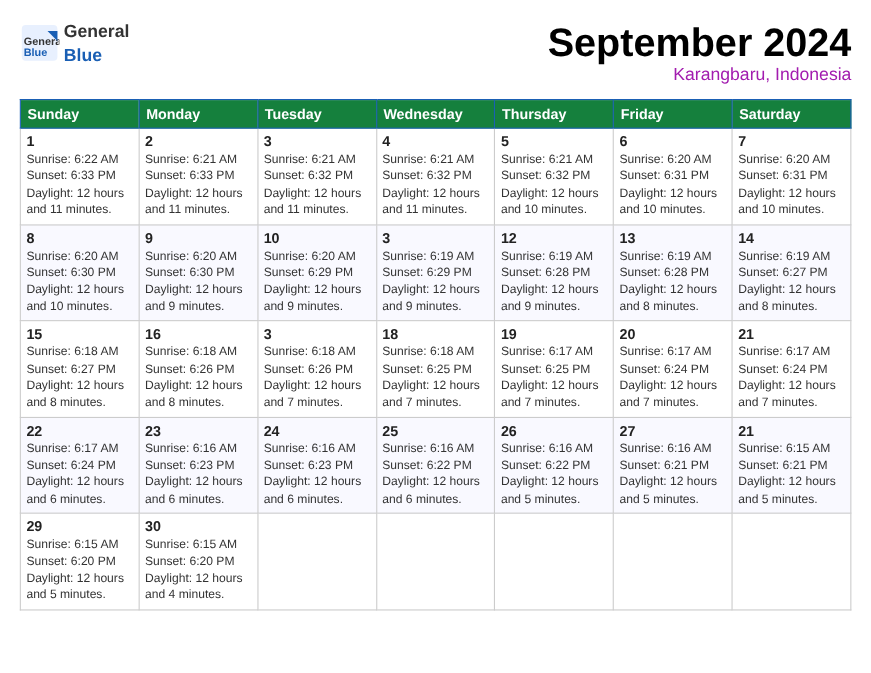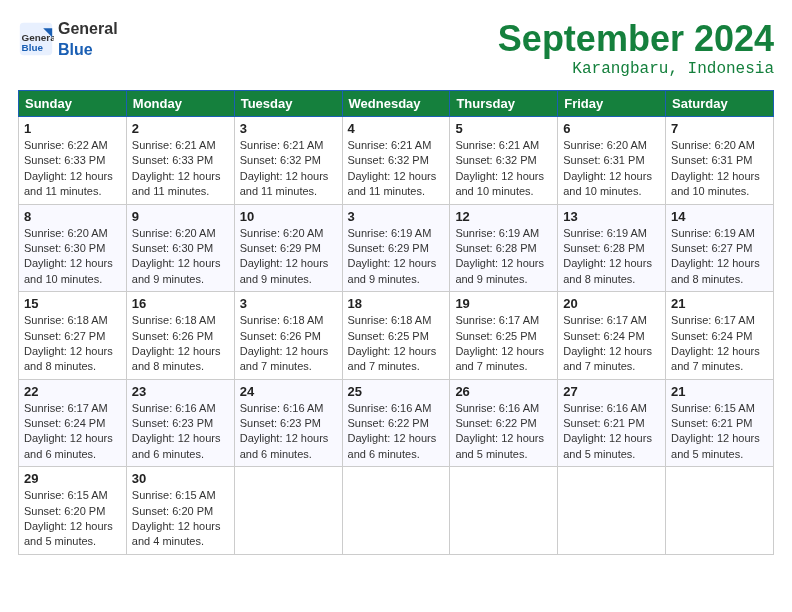--- a/index.html
+++ b/index.html
@@ -33,26 +33,25 @@
       margin-right: 4px;
     }
     .logo-text span.general { color: #333; font-weight: bold; font-size: 16px; }
     .logo-text span.blue { color: #1a5fb4; font-weight: bold; font-size: 16px; }
     .title-block {
       text-align: right;
     }
     .month-title {
       font-size: 36px;
       font-weight: bold;
-      color: #15803d;
+      color: #000000;
     }
     .location-title {
       font-size: 16px;
-      color: #15803d;
-      font-family: Liberation Mono, monospace;
+      color: #a21caf;
     }
     .calendar {
       width: 100%;
       border-collapse: collapse;
       table-layout: fixed;
     }
     .calendar th {
       background: #1a5fb4;
       color: #fff;
       text-align: left;

